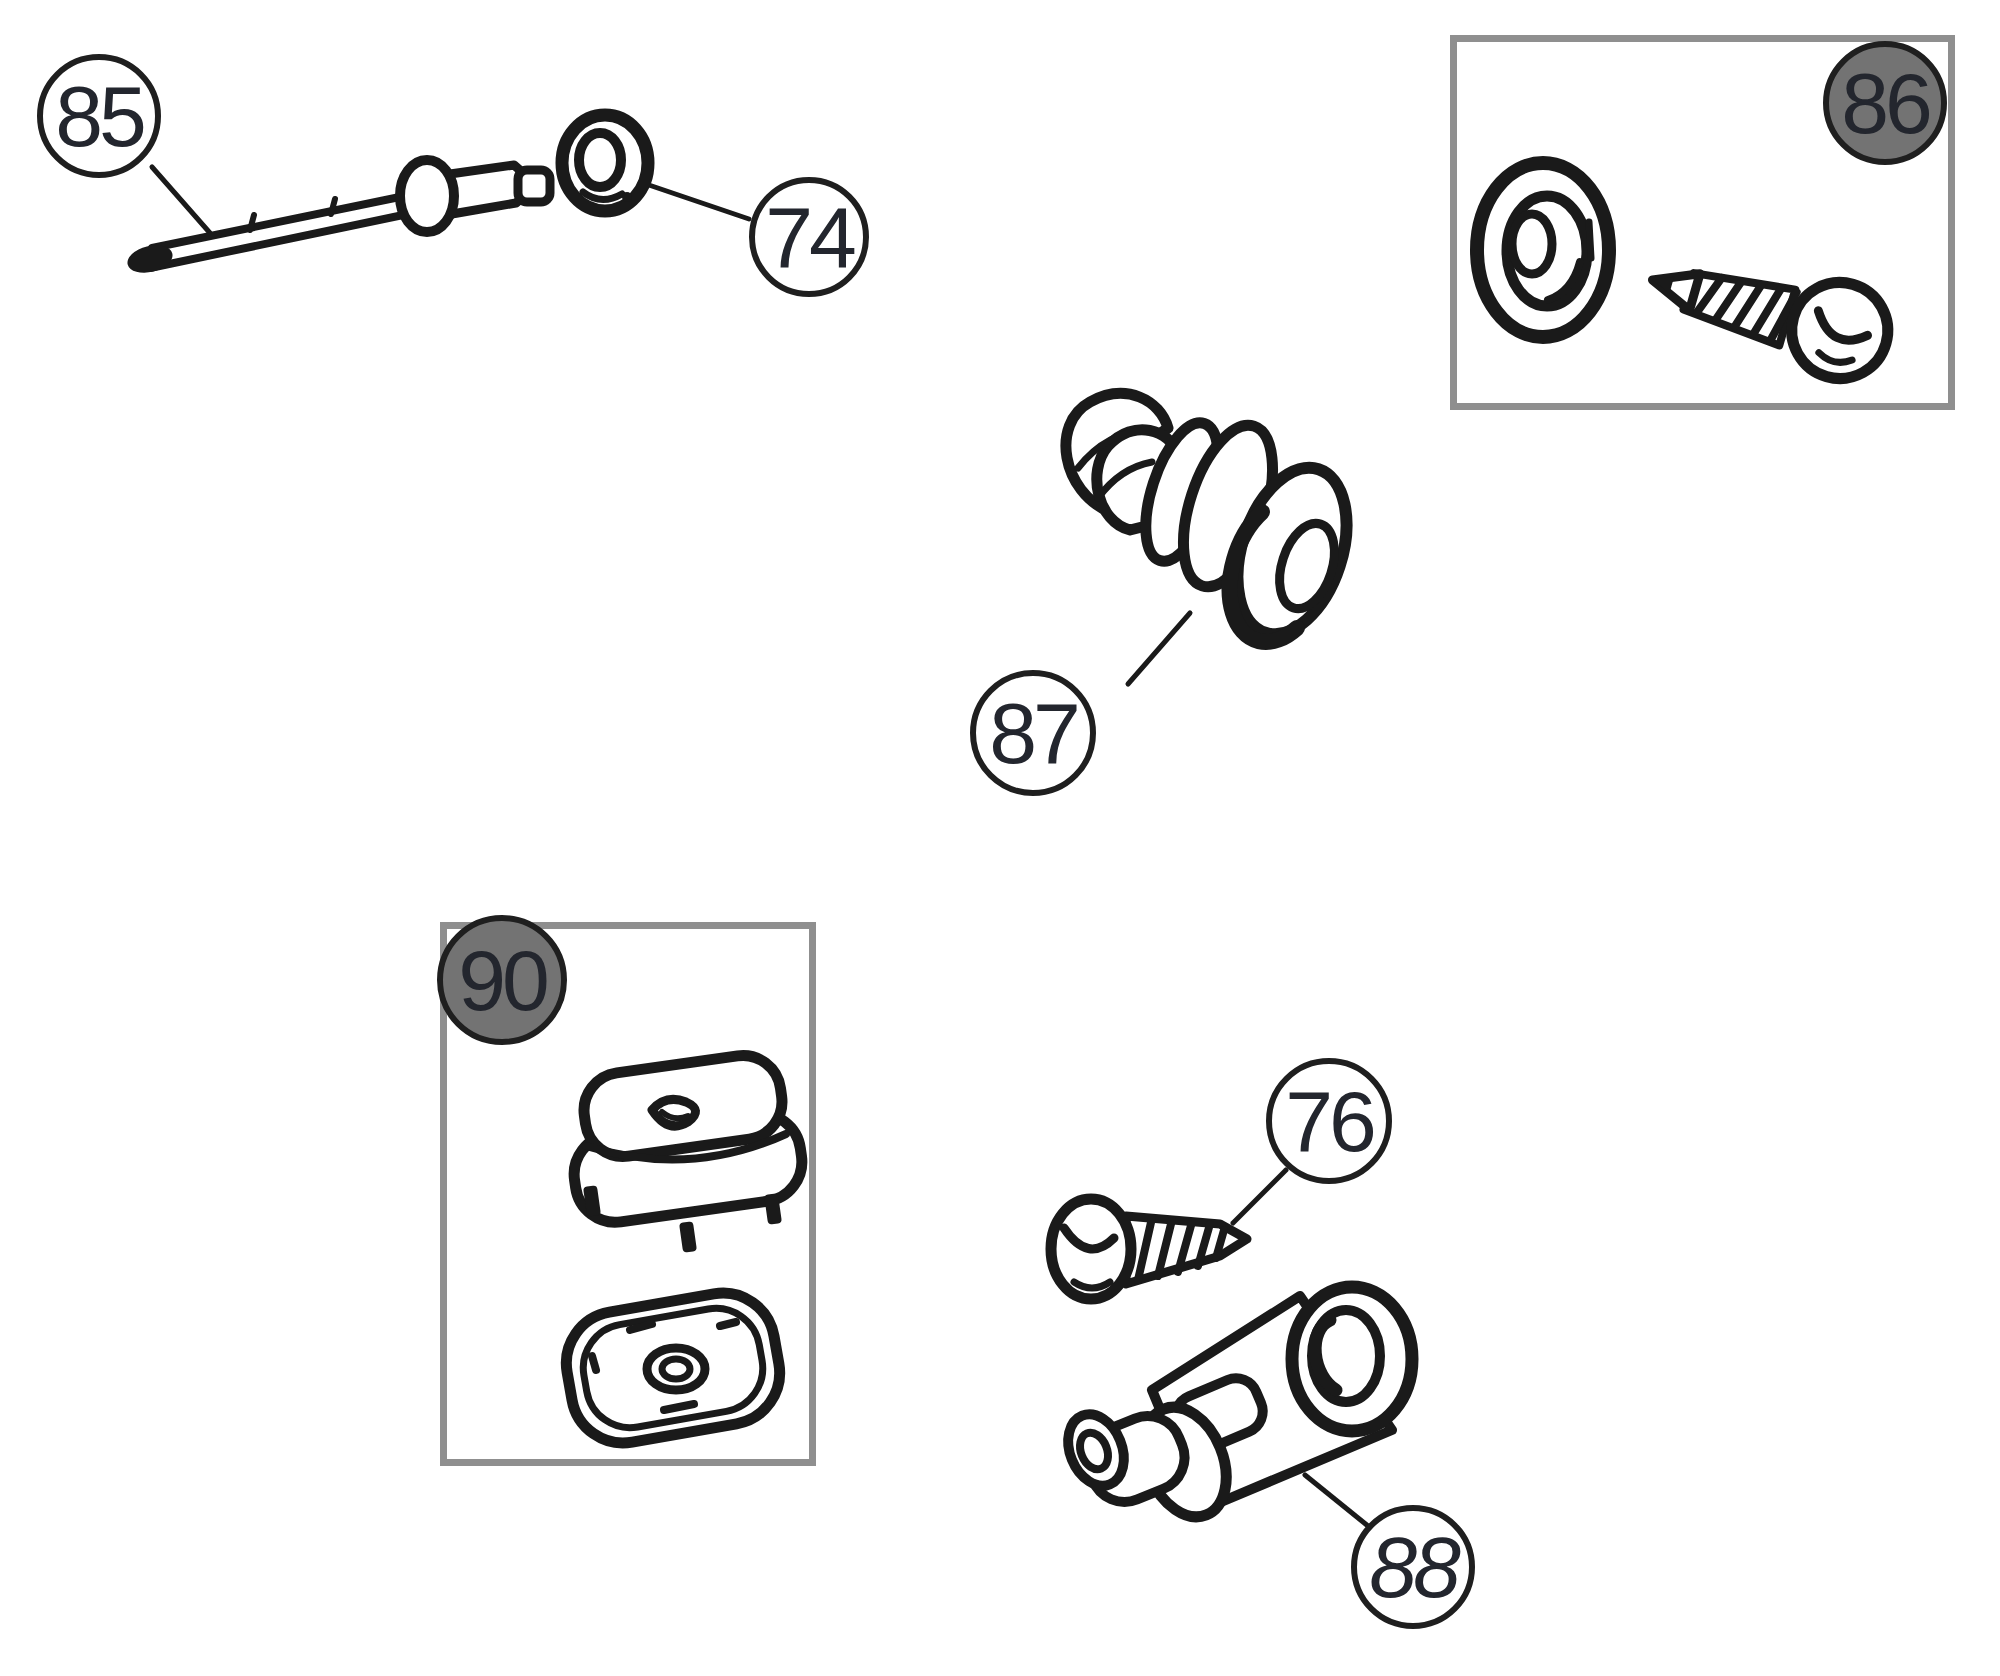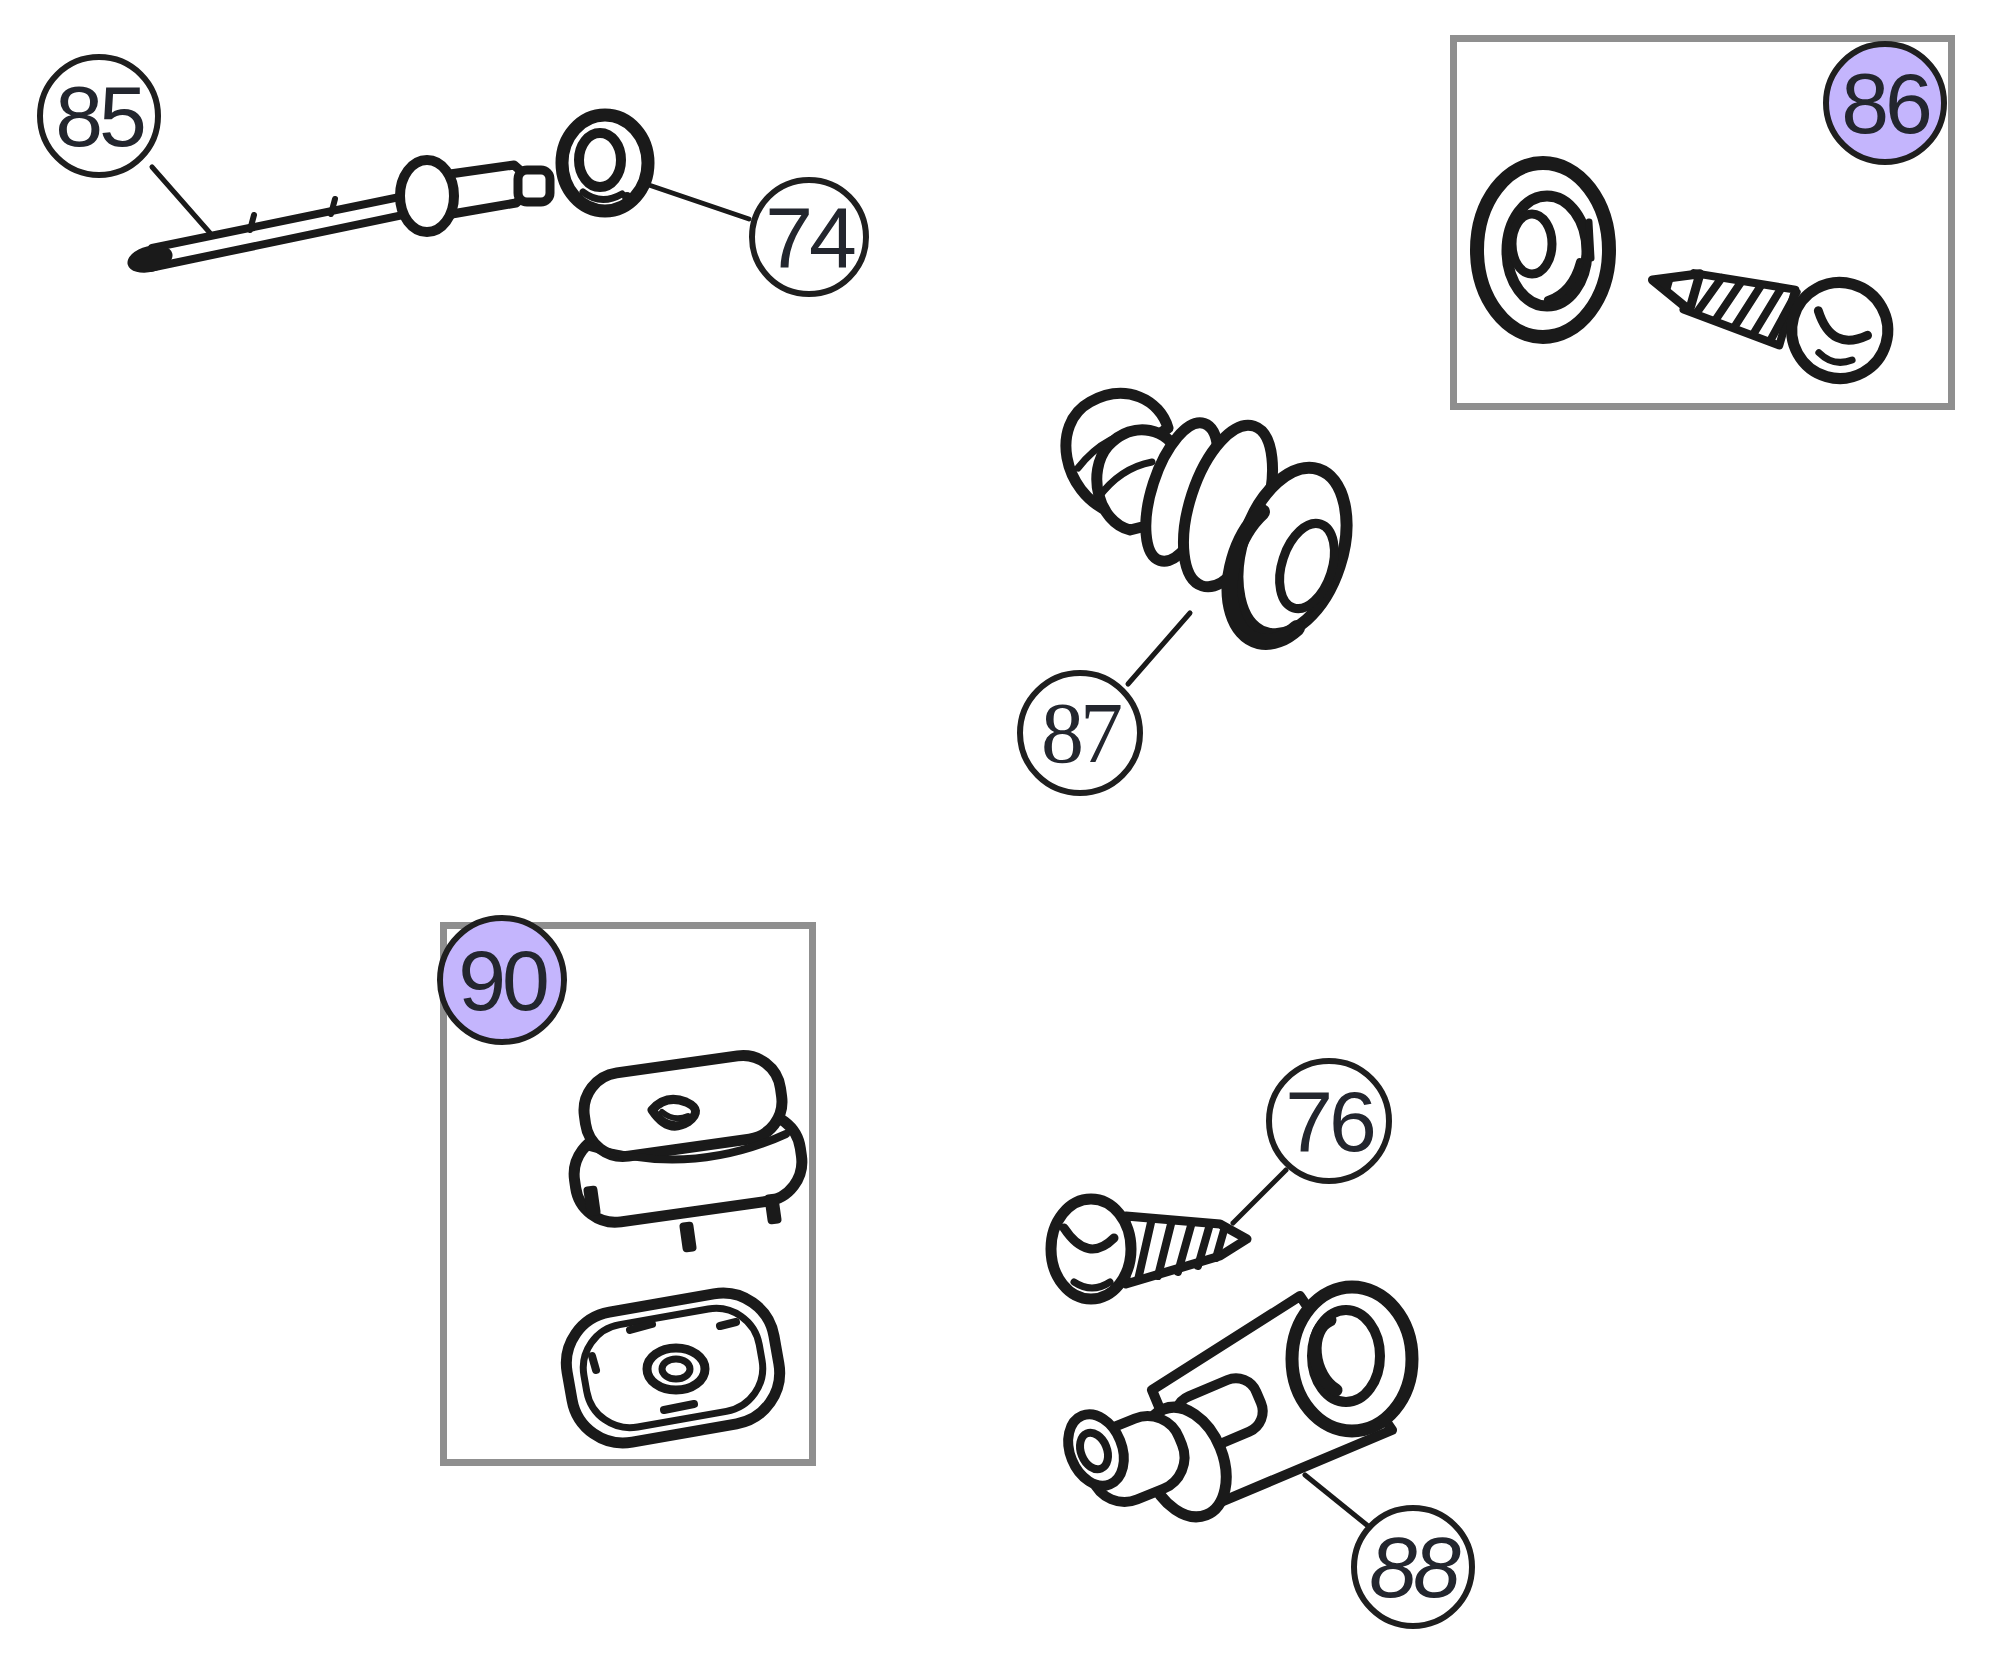--- a/index.html
+++ b/index.html
@@ -42,25 +42,25 @@
     display: flex;
     align-items: center;
     justify-content: center;
     box-sizing: border-box;
     font-size: 86px;
     line-height: 1;
     letter-spacing: -4px;
     z-index: 3;
     user-select: none;
   }
-  .callout.gray { background: #c4b5fd; }
+  .callout.gray { background: #737373; }
   #callout-85 { left: 37px;   top: 54px;   width: 124px; height: 124px; }
   #callout-84 { left: 749px;  top: 177px;  width: 120px; height: 120px; }
   #callout-86 { left: 1823px; top: 41px;   width: 124px; height: 124px; }
-  #callout-87 { left: 1017px; top: 670px;  width: 126px; height: 126px; font-family: Liberation Serif, serif; }
+  #callout-87 { left: 970px; top: 670px;  width: 126px; height: 126px; }
   #callout-90 { left: 437px;  top: 915px;  width: 130px; height: 130px; }
   #callout-89 { left: 1266px; top: 1058px; width: 126px; height: 126px; }
   #callout-88 { left: 1351px; top: 1505px; width: 124px; height: 124px; font-style: italic; }
 </style>
 </head>
 <body>
 
 <div class="stage">
 
   <div class="part-box" id="box-86"></div>

